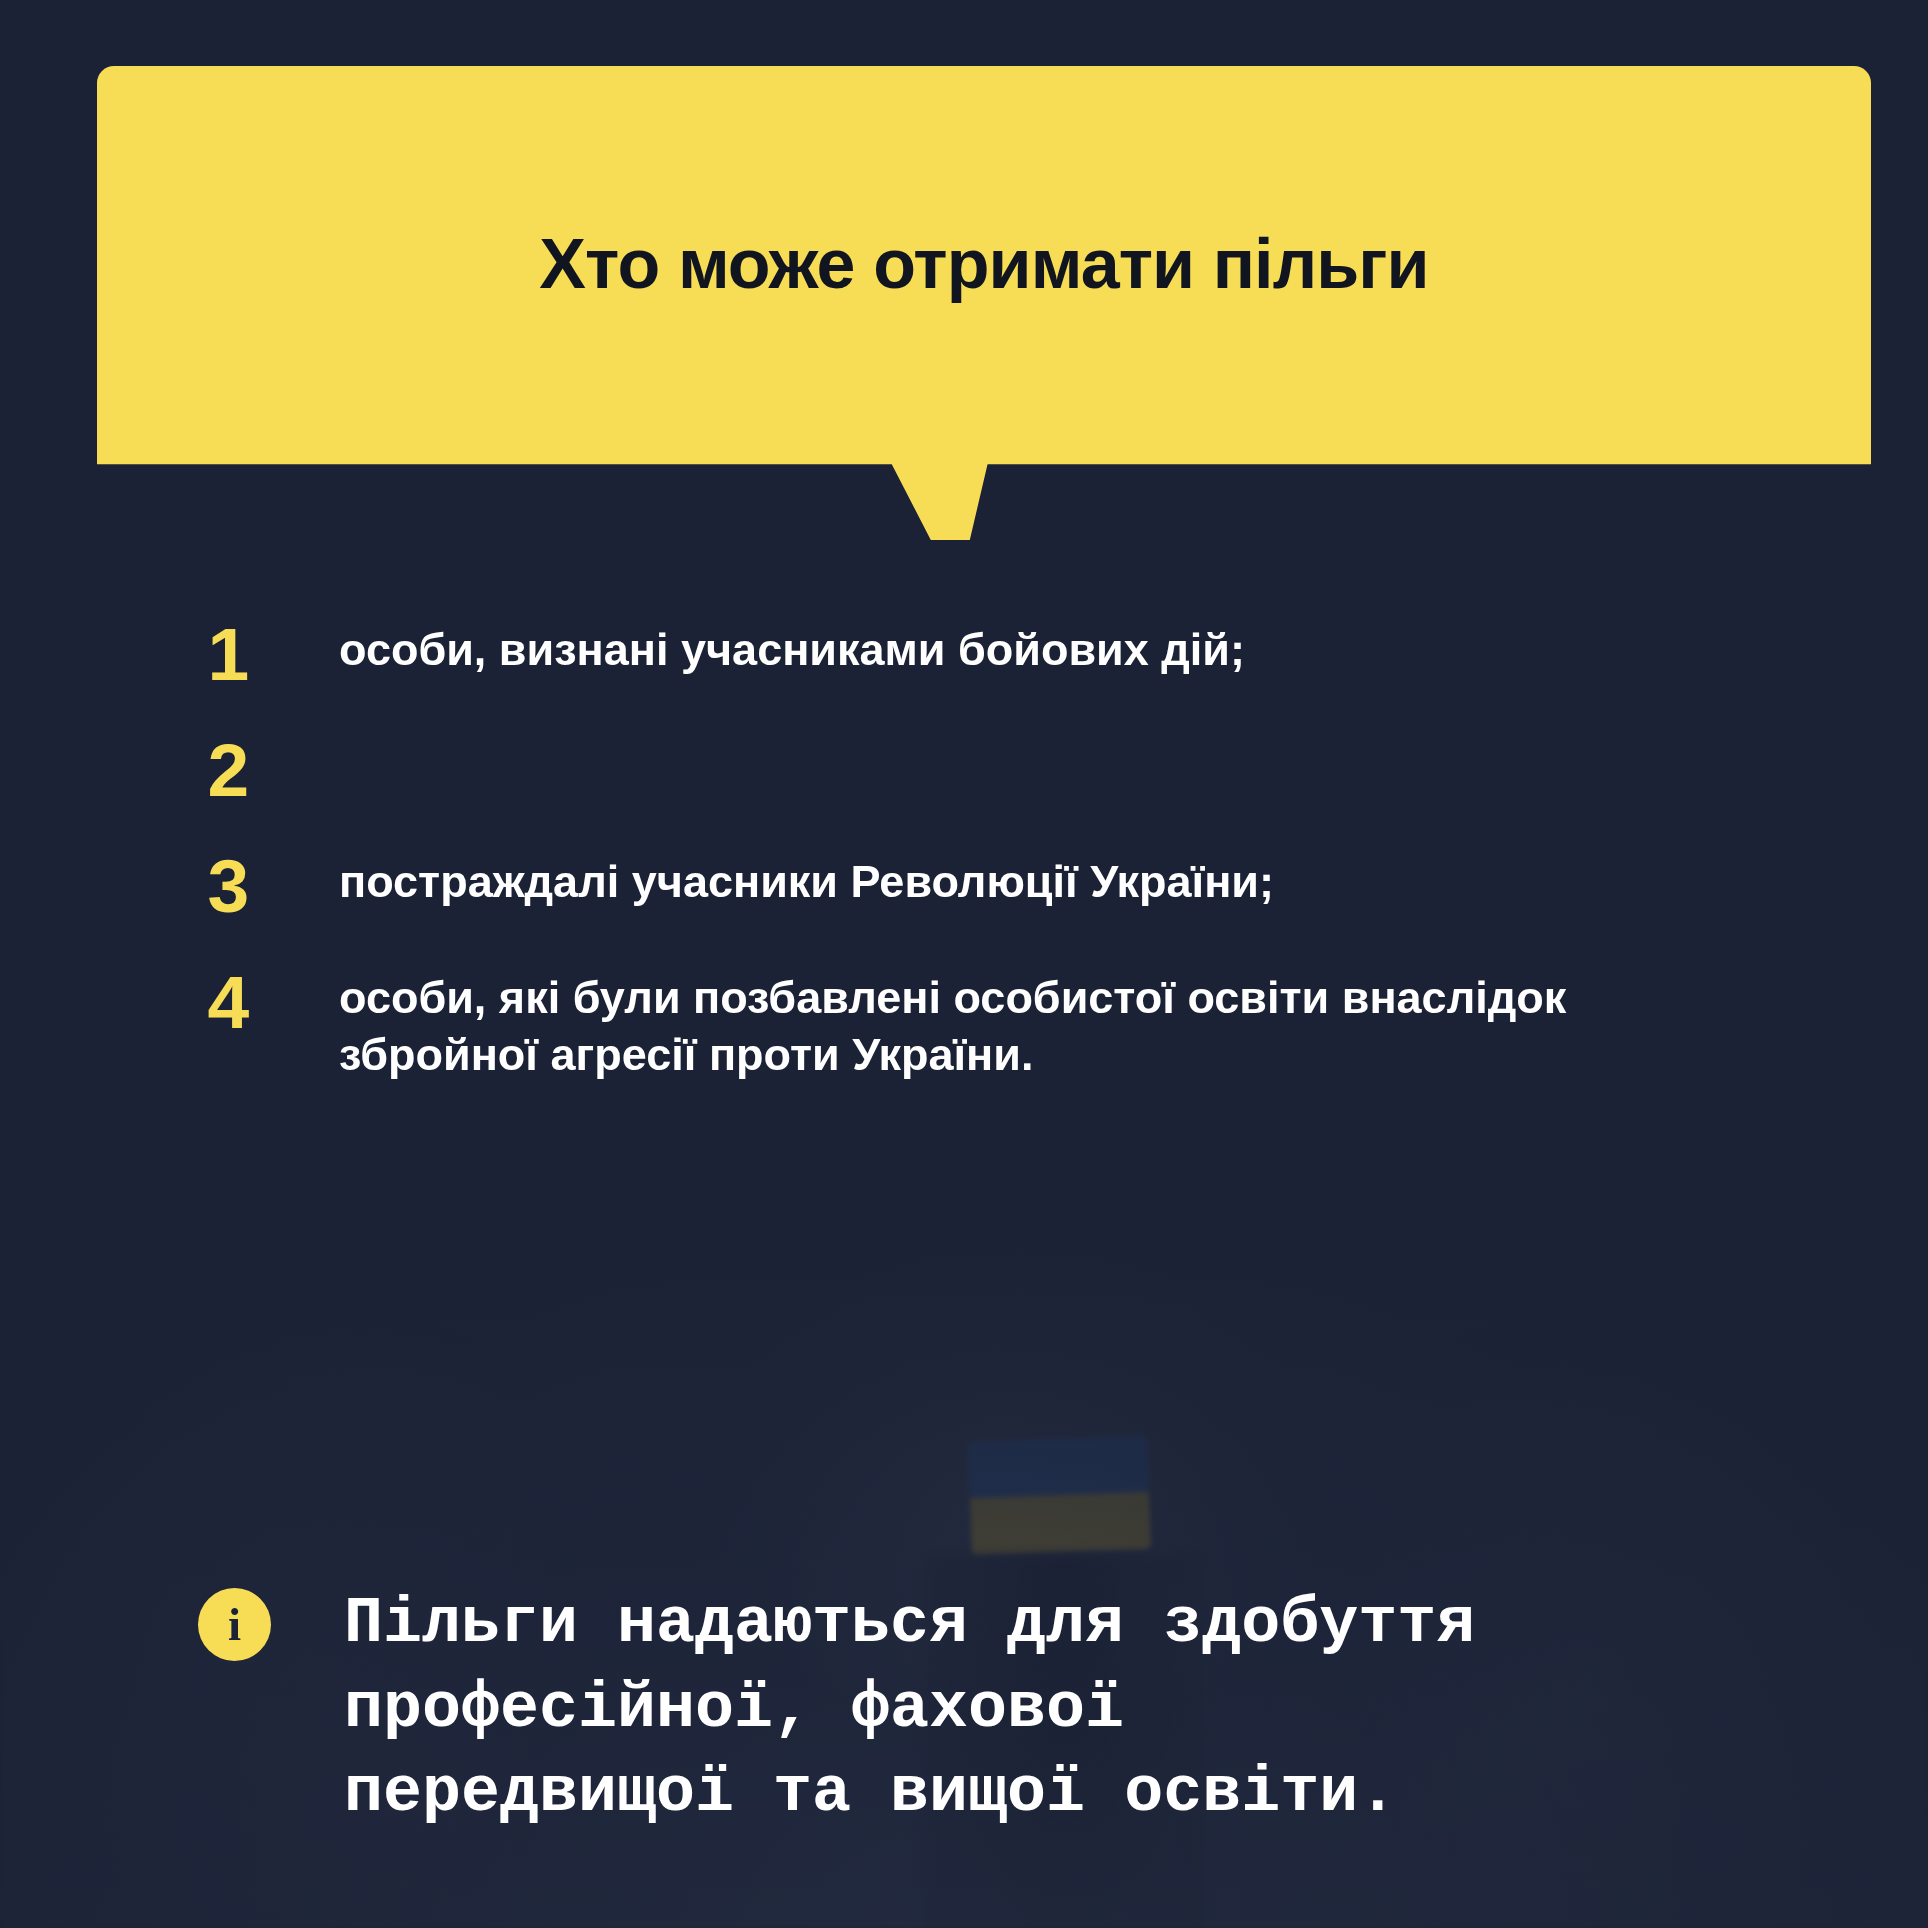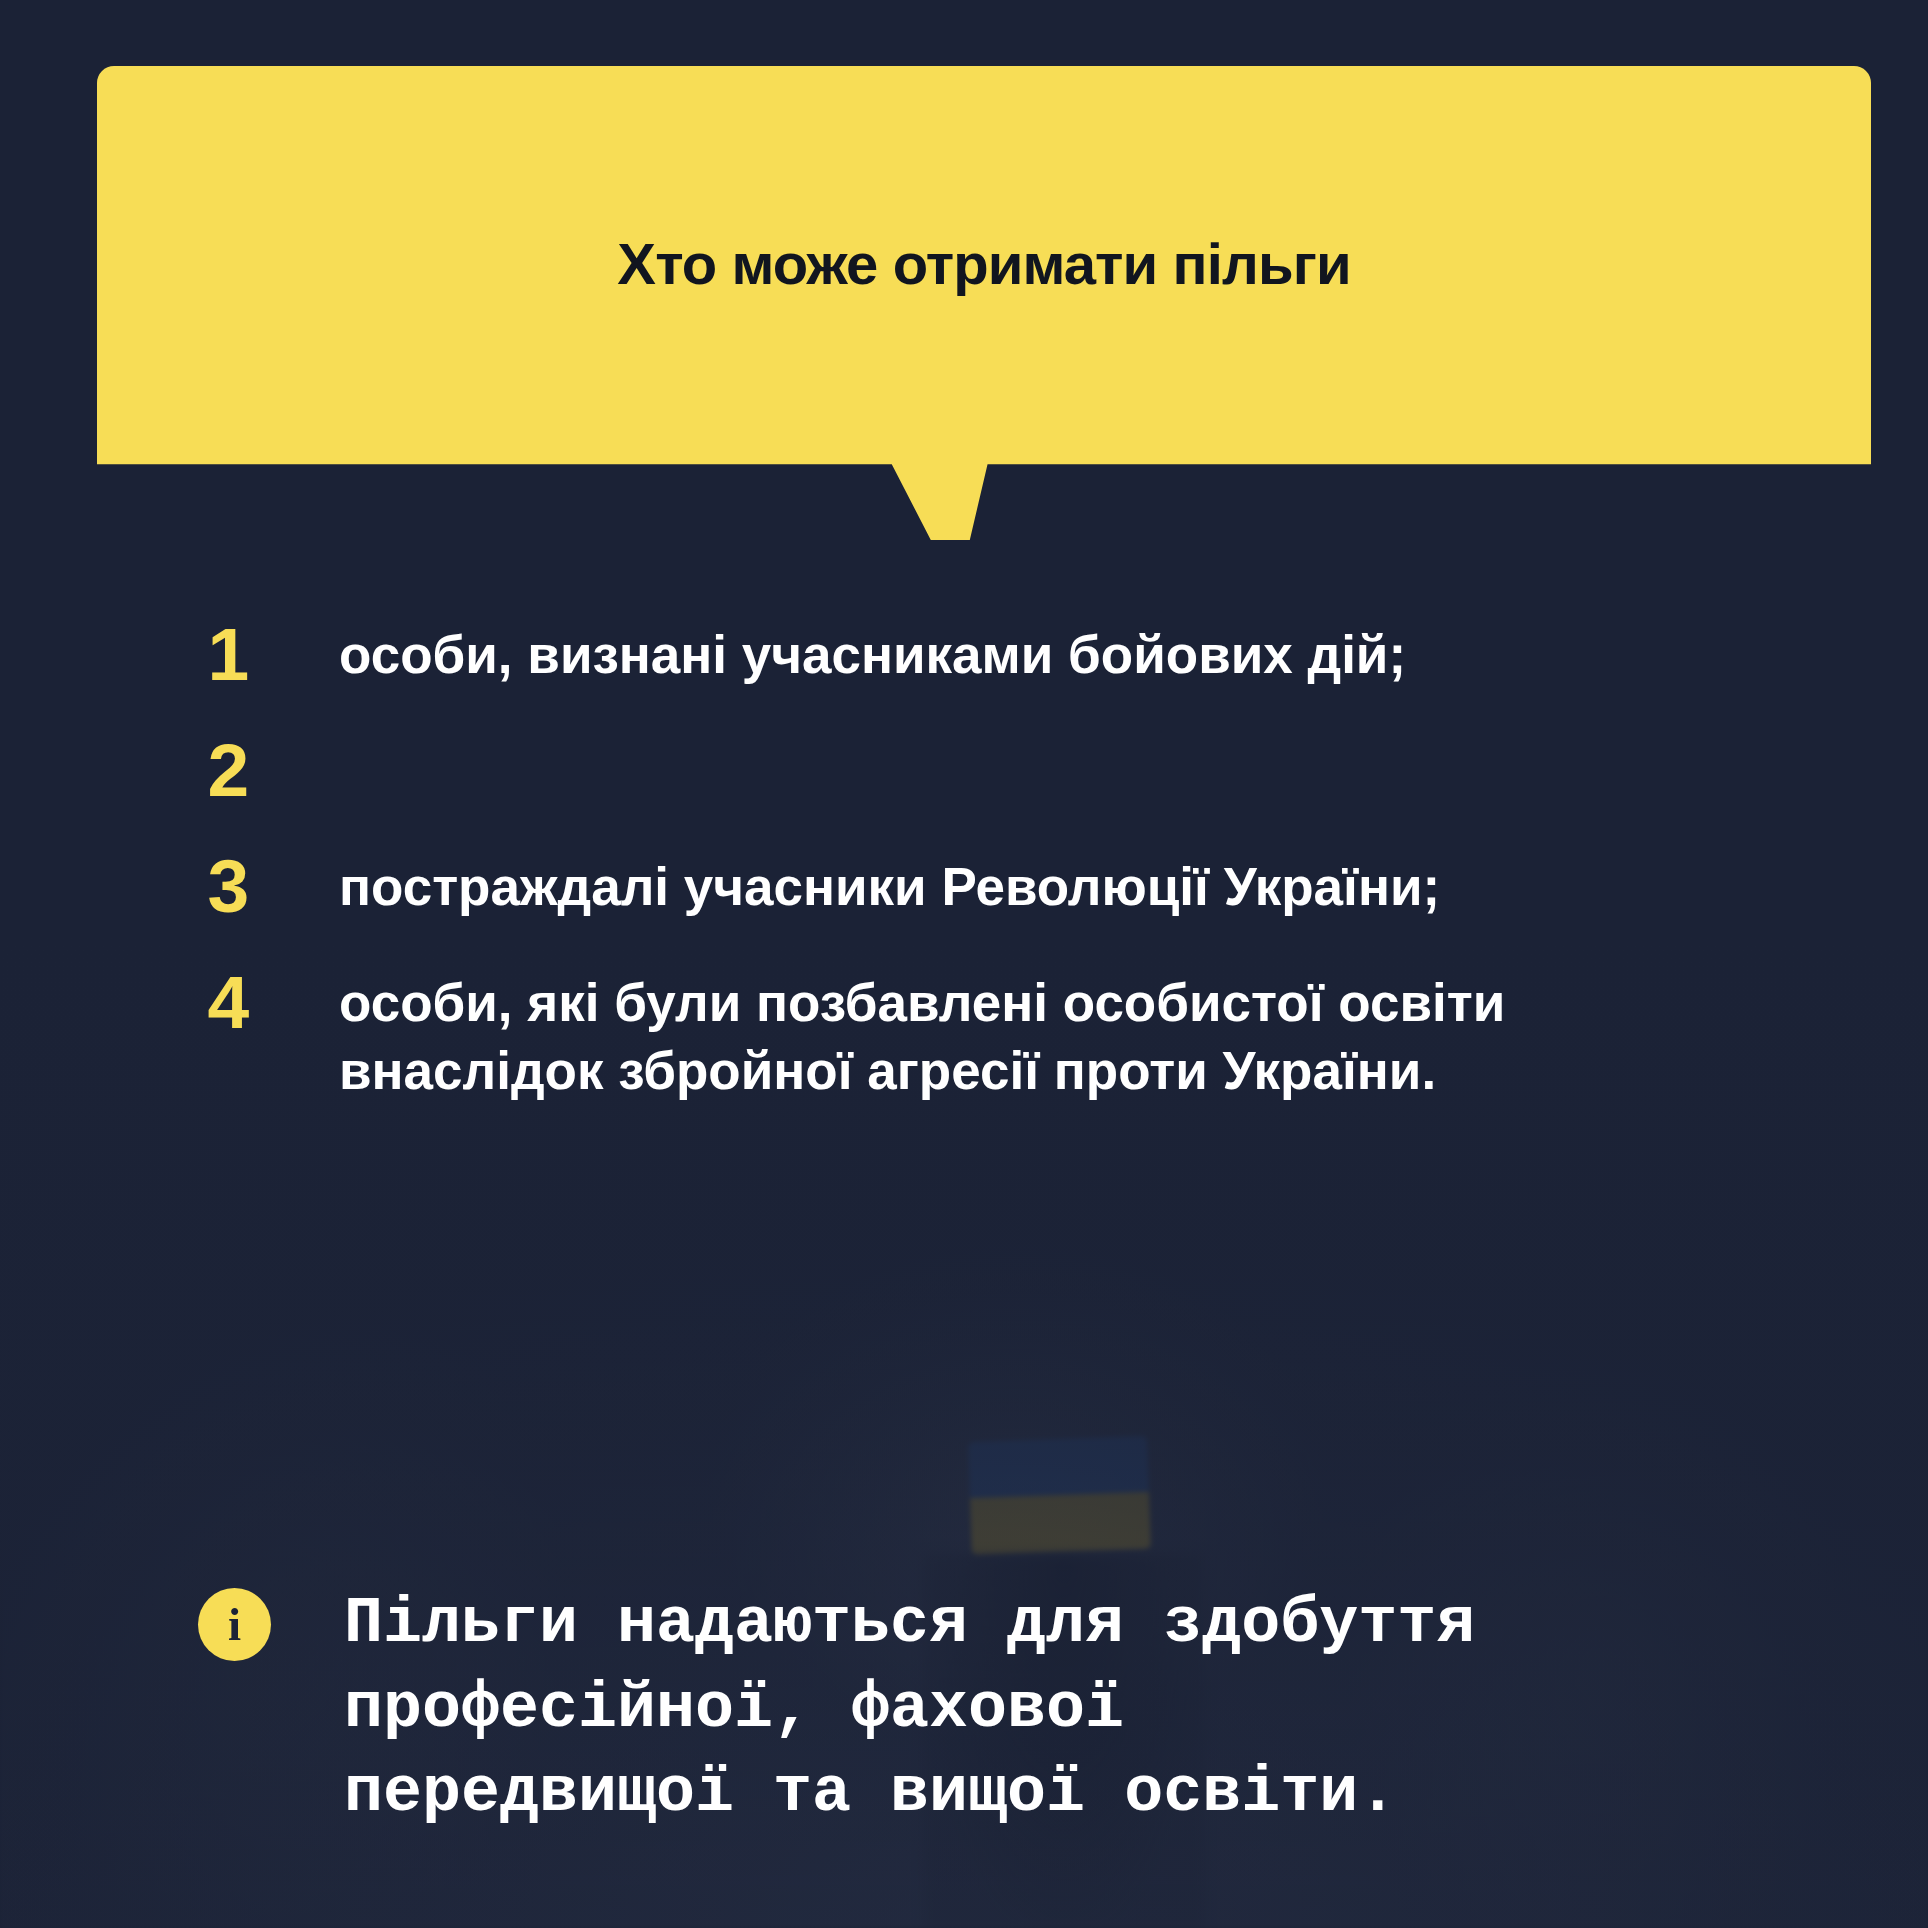--- a/index.html
+++ b/index.html
@@ -92,21 +92,21 @@
   .header-title {
     position: absolute;
     left: 0;
     top: 0;
     width: 1774px;
     height: 395px;
     display: flex;
     align-items: center;
     justify-content: center;
     color: #11151f;
-    font-size: 58px;
+    font-size: 70px;
     font-weight: bold;
     letter-spacing: -0.9px;
     text-align: center;
     padding: 0 56px;
     box-sizing: border-box;
   }
 
   
   .list {
     position: absolute;
@@ -126,21 +126,21 @@
     font-size: 75px;
     font-weight: bold;
     line-height: 1.0;
     text-align: left;
     padding-left: 9.4px;
     box-sizing: border-box;
   }
   .list-text {
     flex: 1 1 auto;
     color: #ffffff;
-    font-size: 53px;
+    font-size: 45px;
     font-weight: bold;
     line-height: 1.28;
     max-width: 1299px;
     padding-top: 3.8px;
   }
 
   
   .note {
     position: absolute;
     left: 198px;

